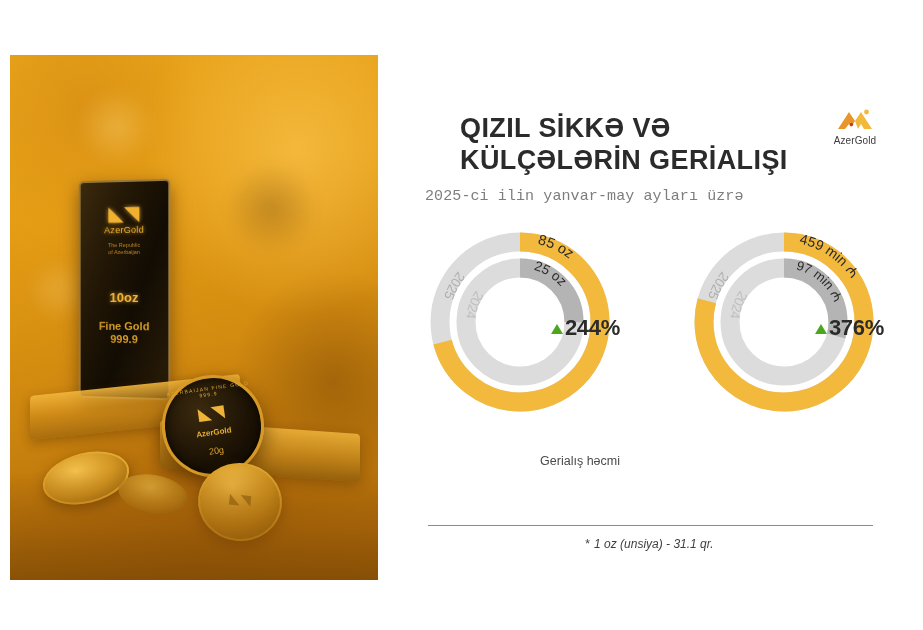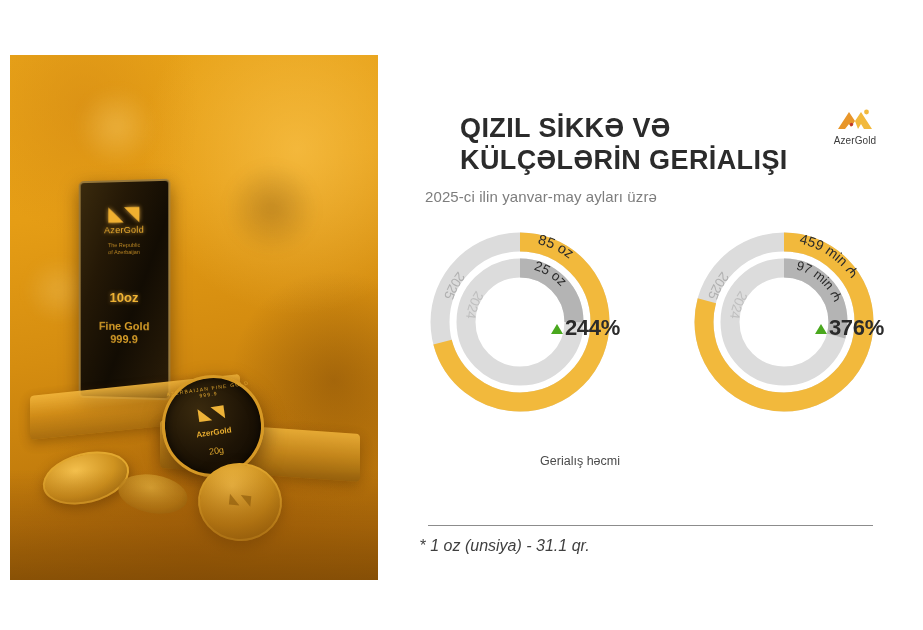--- a/index.html
+++ b/index.html
@@ -273,20 +273,21 @@
     text-transform: uppercase;
     margin-left: 36px;
   }
   .subtitle {
     position: absolute;
     left: 5px;
     top: 188px;
     font-size: 15px;
     color: #7d7d7d;
     letter-spacing: 0.1px;
+    font-family: Liberation Mono, monospace;
   }
 
   .charts {
     position: absolute;
     left: 0;
     top: 222px;
     width: 503px;
     height: 260px;
   }
   .chart {
@@ -340,21 +341,22 @@
     left: 8px;
     top: 525px;
     width: 445px;
     height: 1px;
     background: #8c8c8c;
   }
   .footnote {
     position: absolute;
     left: 0; right: 44px;
     top: 537px;
-    font-size: 16px;
+    text-align: center;
+    font-size: 12px;
     font-style: italic;
     color: #3f3f3f;
   }
   .footnote .star { font-style: normal; margin-right: 4px; }
 </style>
 </head>
 <body>
 
 <div class="infographic">
 

